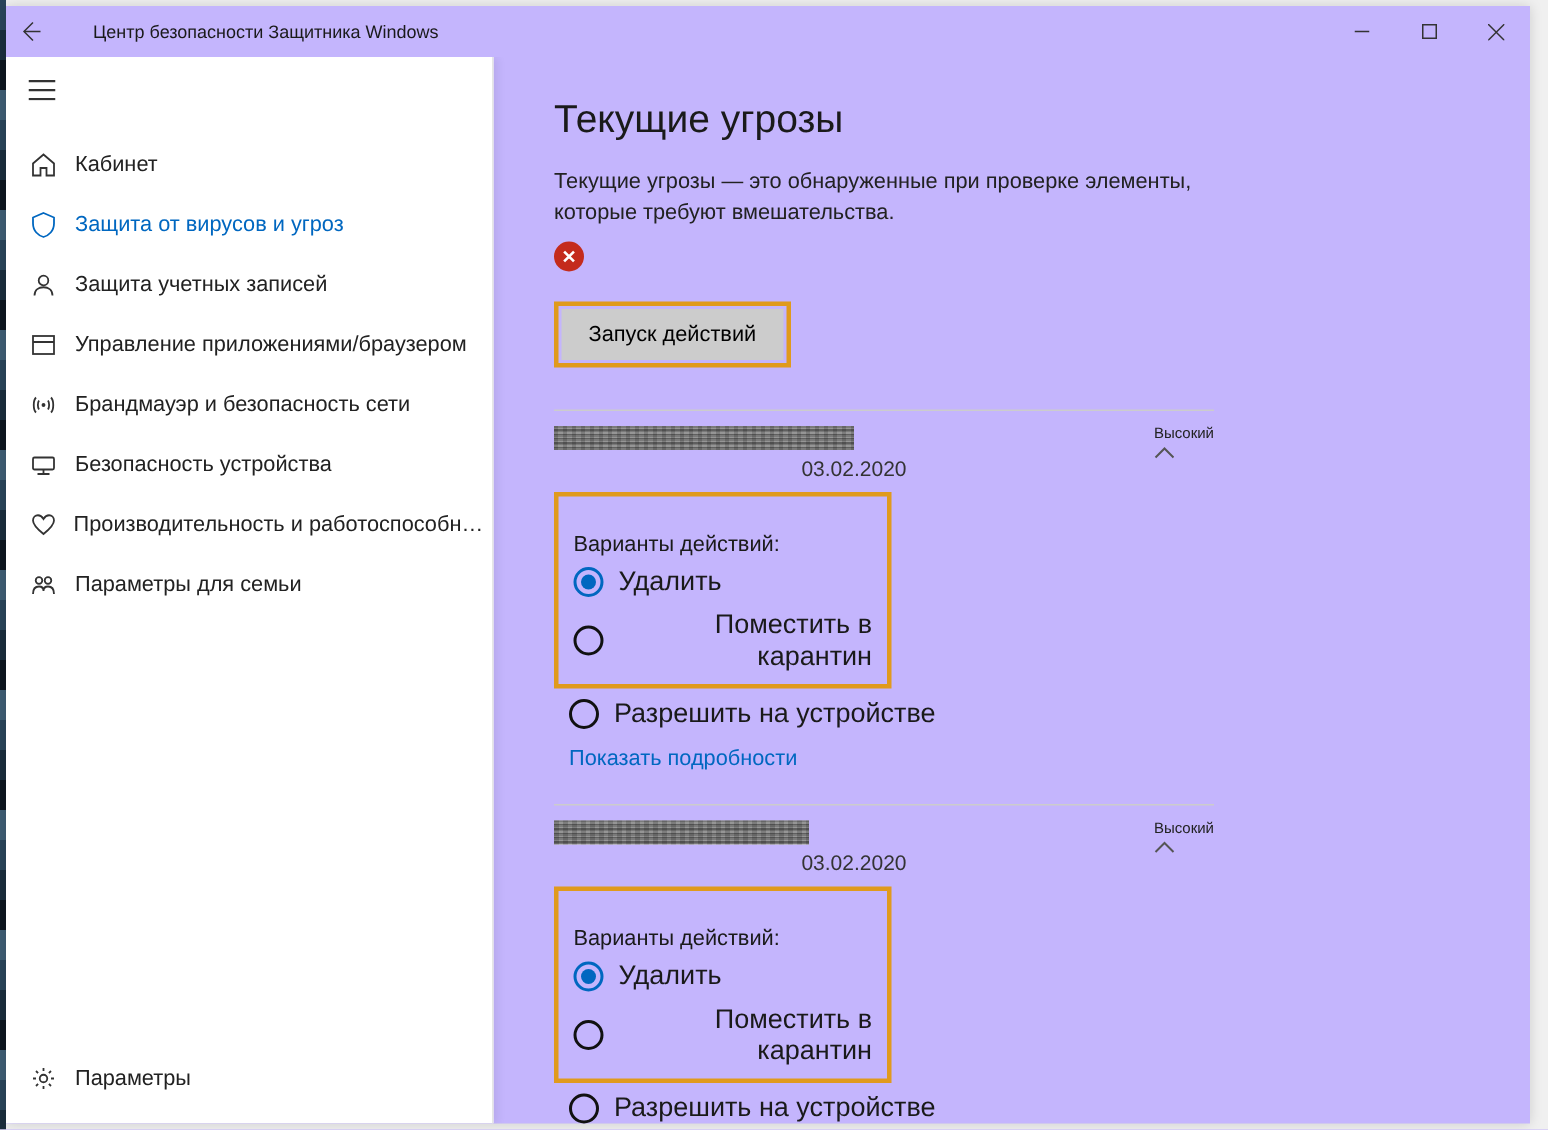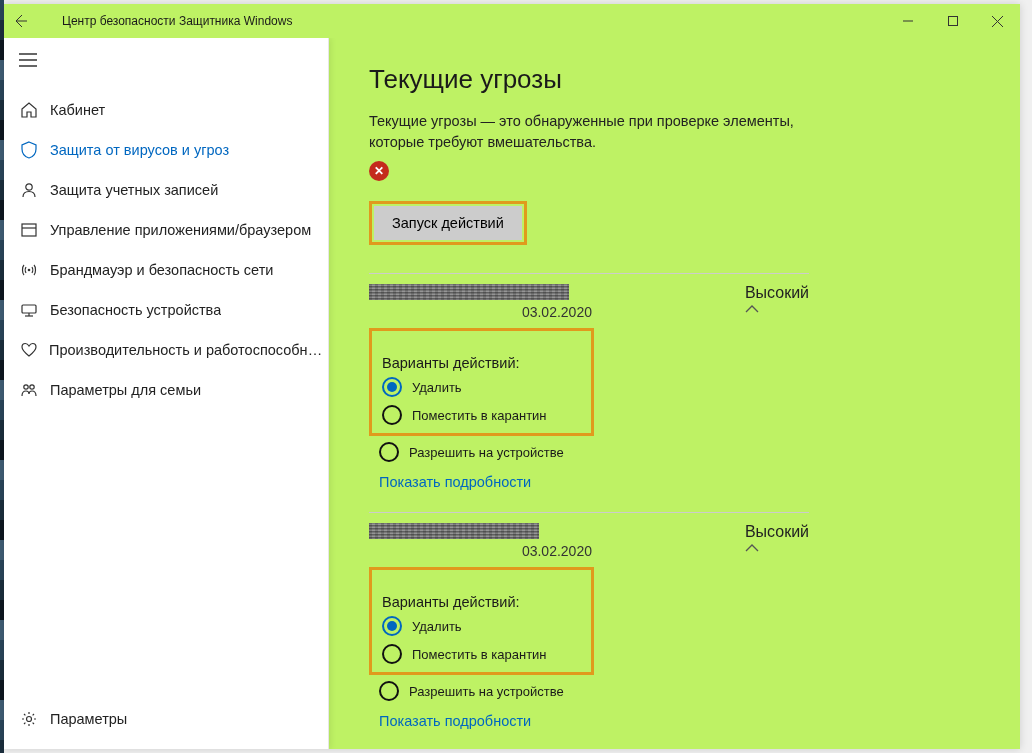--- a/index.html
+++ b/index.html
@@ -9,21 +9,21 @@
     background: #f0f0f0;
     color: #1a1a1a;
     width: 1032px;
     height: 753px;
     overflow: hidden;
     position: relative;
   }
   .window {
     width: 1016px;
     height: 745px;
-    background: #bef264;
+    background: #c4b5fd;
     margin: 4px;
     position: relative;
     display: flex;
     flex-direction: column;
     box-shadow: 0 0 8px rgba(0,0,0,0.15);
   }
   .left-strip {
     position: absolute;
     left: 0; top: 0; bottom: 0;
     width: 4px;
@@ -121,33 +121,34 @@
   .threat-header .name-col { flex:1; }
   .threat-name {
     width: 200px; height: 16px;
     margin-bottom: 4px;
     background: repeating-linear-gradient(0deg,#999 0 1px,#777 1px 2px,#bbb 2px 3px),
                 repeating-linear-gradient(90deg,#aaa 0 3px,#ccc 3px 6px);
     background-blend-mode: multiply;
     filter: blur(0.3px);
   }
   .threat-date { font-size: 14px; color: #333; margin-bottom: 8px; text-align: center; }
-  .severity { font-size: 16px; color: #222; text-align:right; }
+  .severity { font-size: 10px; color: #222; text-align:right; }
   .chev { text-align:right; font-size:14px; color:#666; margin-top:2px; }
   .options-box {
     border: 3px solid #e09a1d;
     padding: 24px 10px 8px 10px;
     width: 225px;
   }
   .options-title { font-size: 14.5px; margin-bottom: 6px; }
   .radio-row {
     display: flex; align-items: center;
     margin-bottom: 8px;
     cursor: pointer;
-    font-size: 13px;
+    font-size: 18px;
+    text-align: right;
   }
   .radio-row:last-child { margin-bottom: 0; }
   .radio {
     width: 20px; height: 20px;
     border: 2px solid #111;
     border-radius: 50%;
     margin-right: 10px;
     display:flex;align-items:center;justify-content:center;
     flex-shrink: 0;
   }

